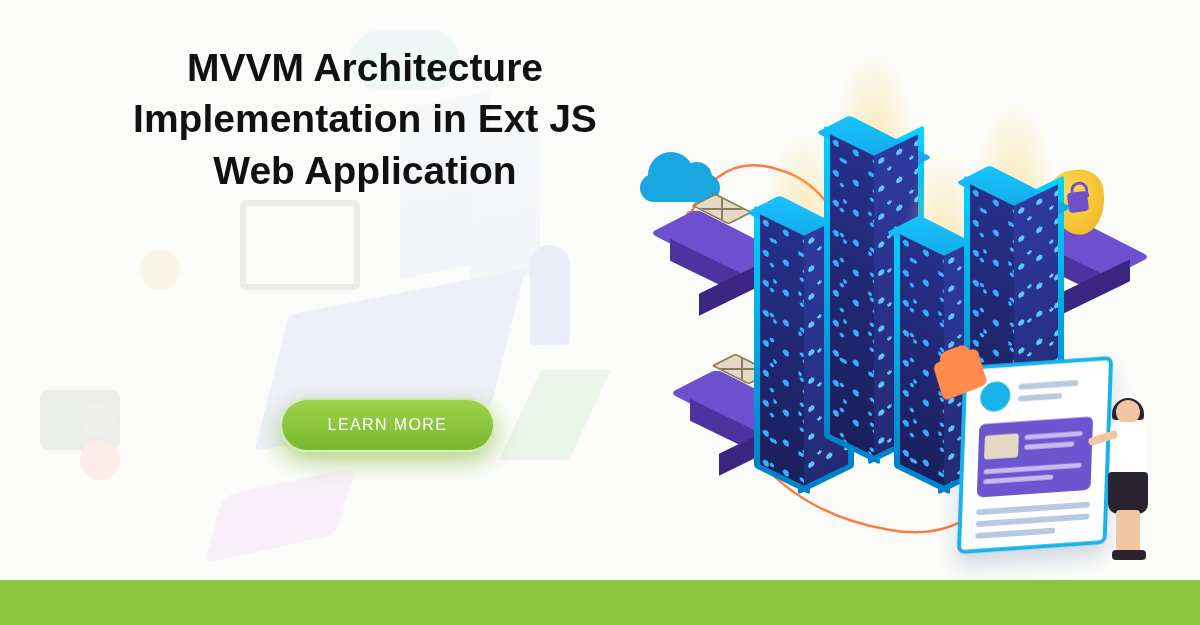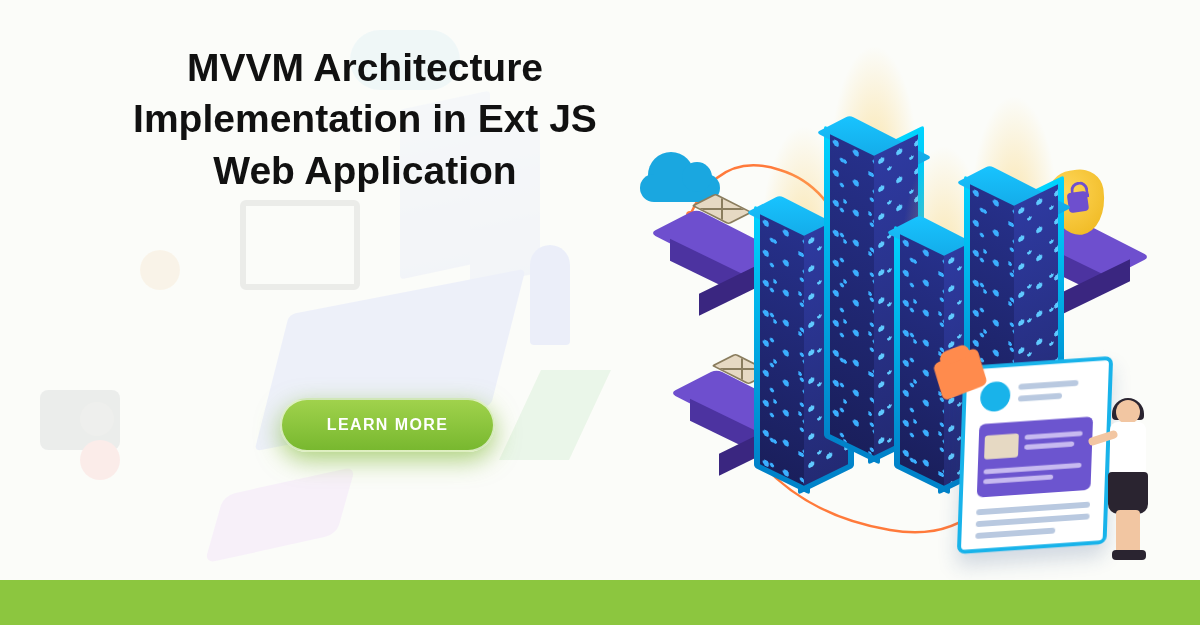--- a/index.html
+++ b/index.html
@@ -121,21 +121,21 @@
       top: 398px;
       width: 215px;
       height: 54px;
       border-radius: 28px;
       background: linear-gradient(180deg, #a0d24c 0%, #78b82f 100%);
       box-shadow: 0 8px 24px rgba(120,180,40,0.6);
       display: flex;
       align-items: center;
       justify-content: center;
       color: #fff;
-      font-weight: 700;
+      font-weight: 400;
       font-size: 16px;
       letter-spacing: 1.4px;
       cursor: pointer;
       border: 2px solid rgba(255,255,255,0.66);
     }
 
     
     .illustration {
       position: absolute;
       left: 630px;

